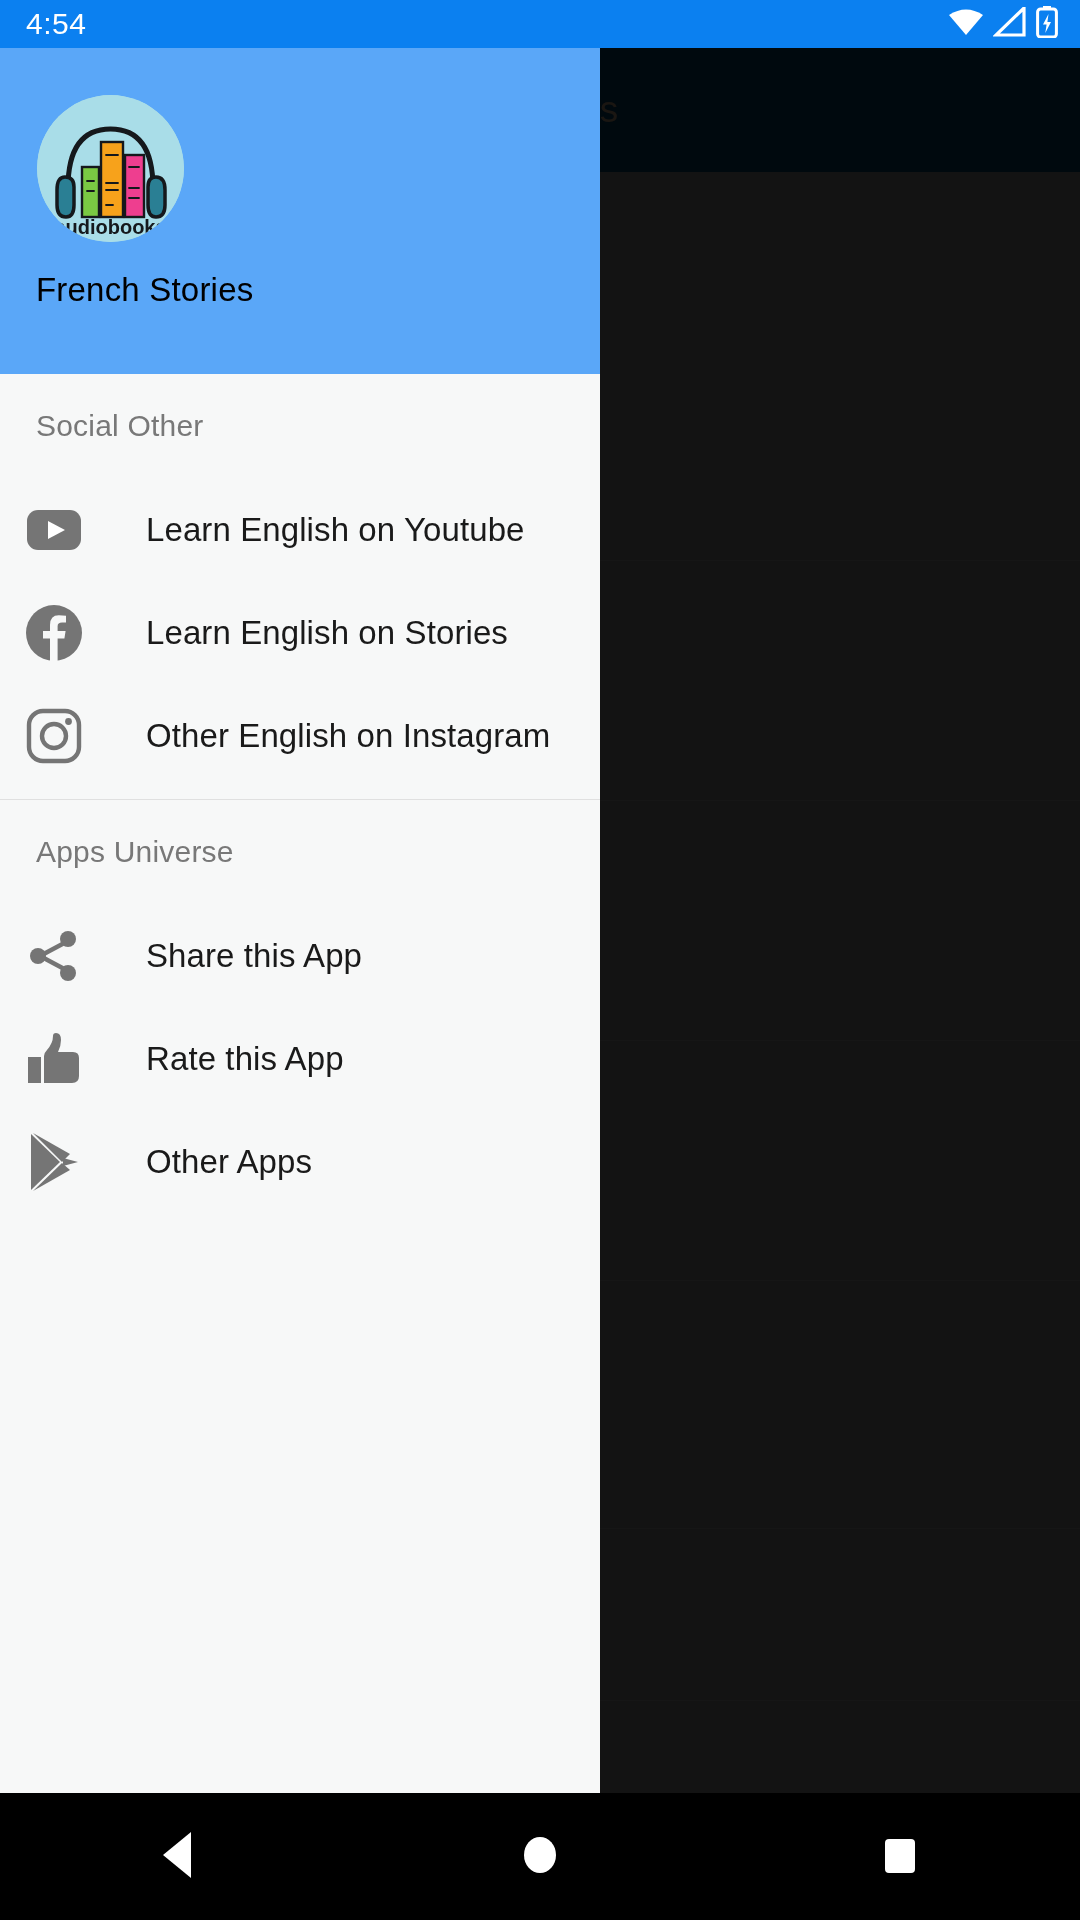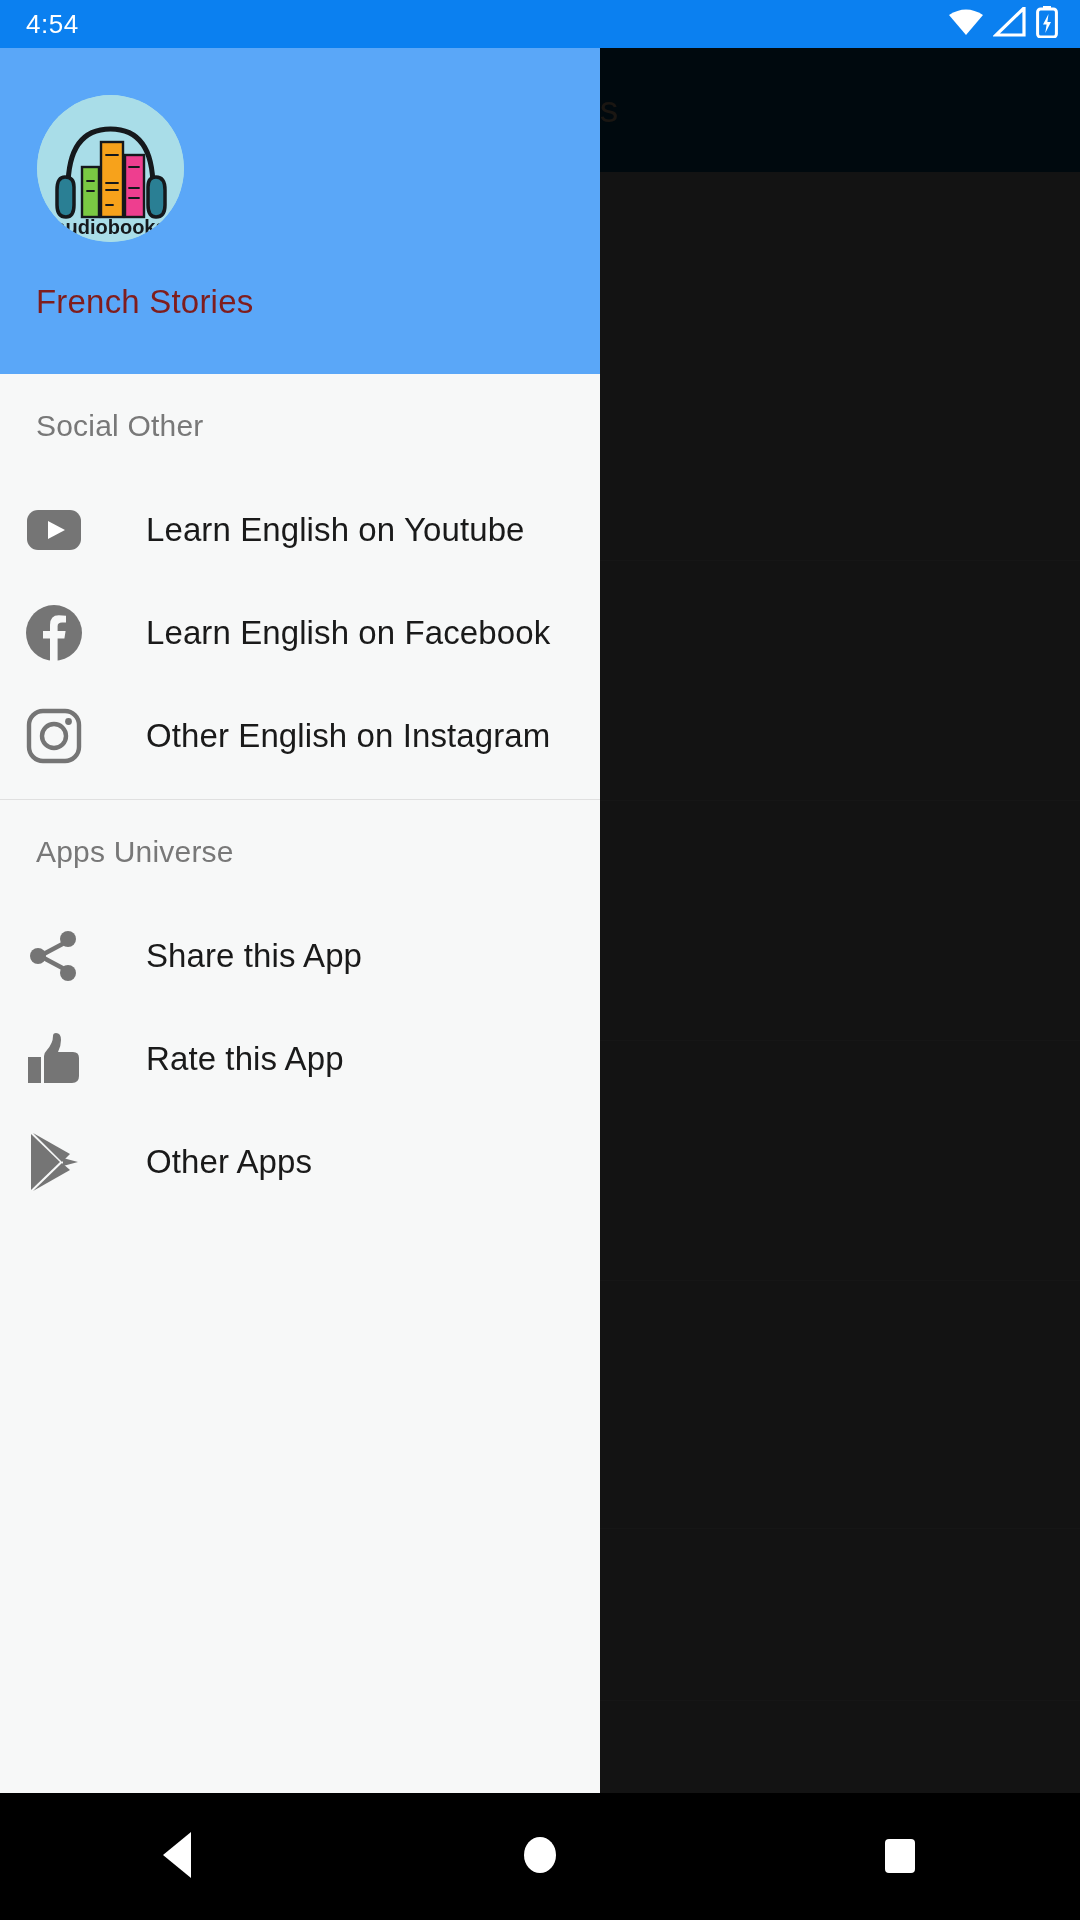--- a/index.html
+++ b/index.html
@@ -22,21 +22,21 @@
     white-space:nowrap; letter-spacing:.2px;
   }
   .bg-row { position:absolute; left:0; right:0; height:1px; background:#323232; }
 
   
   #status-bar {
     position:absolute; top:0; left:0; right:0; height:48px;
     background:#0b80f0; display:flex; align-items:center;
     justify-content:space-between; padding:0 22px 0 26px; z-index:40;
   }
-  #status-time { color:#fff; font-size:26px; font-weight:500; letter-spacing:.5px; }
+  #status-time { color:#fff; font-size:30px; font-weight:500; letter-spacing:.5px; }
   #status-icons { display:flex; align-items:center; gap:9px; }
 
   
   #scrim { position:absolute; top:48px; left:0; right:0; bottom:127px;
            background:rgba(0,0,0,.55); z-index:20; }
 
   
   #drawer {
     position:absolute; top:48px; left:0; width:600px; bottom:127px;
     background:#f7f8f8; z-index:30; overflow:hidden;
@@ -46,22 +46,22 @@
     height:326px; background:#5aa7f8; flex:0 0 auto;
     position:relative; padding:0 36px;
   }
   #avatar {
     position:absolute; top:47px; left:37px;
     width:147px; height:147px; border-radius:50%;
     background:#a9dde8; overflow:hidden;
   }
   #avatar svg { display:block; width:100%; height:100%; }
   #account-name {
-    position:absolute; left:36px; top:235px;
-    color:#7f1d1d; font-size:33px; letter-spacing:.2px;
+    position:absolute; left:36px; top:223px;
+    color:#000000; font-size:33px; letter-spacing:.2px;
   }
   #account-email {
     position:absolute; left:36px; top:287px;
     color:rgba(255,255,255,.78); font-size:31px; letter-spacing:.2px;
   }
 
   .section { padding:0; }
   .section-title {
     color:#787878; font-size:30px; padding-left:36px;
     height:104px; display:flex; align-items:center; letter-spacing:.2px;
@@ -177,21 +177,21 @@
 
       <div class="drawer-item">
         <span class="icon-box">
           <svg width="56" height="56" viewBox="0 0 56 56">
             <circle cx="28" cy="28" r="28" fill="#757575"></circle>
             <path d="M31.6 56 L31.6 33.6 L38.4 33.6 L39.6 25.9 L31.6 25.9 L31.6 21.2
                      Q31.6 17.6 36 17.6 L40 17.6 L40 10.8 Q36.4 10.2 32.8 10.2
                      Q24 10.2 24 20 L24 25.9 L17 25.9 L17 33.6 L24 33.6 L24 56 Z" fill="#f7f8f8"></path>
           </svg>
         </span>
-        <span class="item-label">Learn English on Facebook</span>
+        <span class="item-label">Learn English on Stories</span>
       </div>
 
       <div class="drawer-item">
         <span class="icon-box">
           <svg width="56" height="56" viewBox="0 0 56 56">
             <rect x="3" y="3" width="50" height="50" rx="14" fill="none" stroke="#757575" stroke-width="4.4"></rect>
             <circle cx="28" cy="28" r="12" fill="none" stroke="#757575" stroke-width="4.4"></circle>
             <circle cx="42.5" cy="13.5" r="3.4" fill="#757575"></circle>
           </svg>
         </span>

